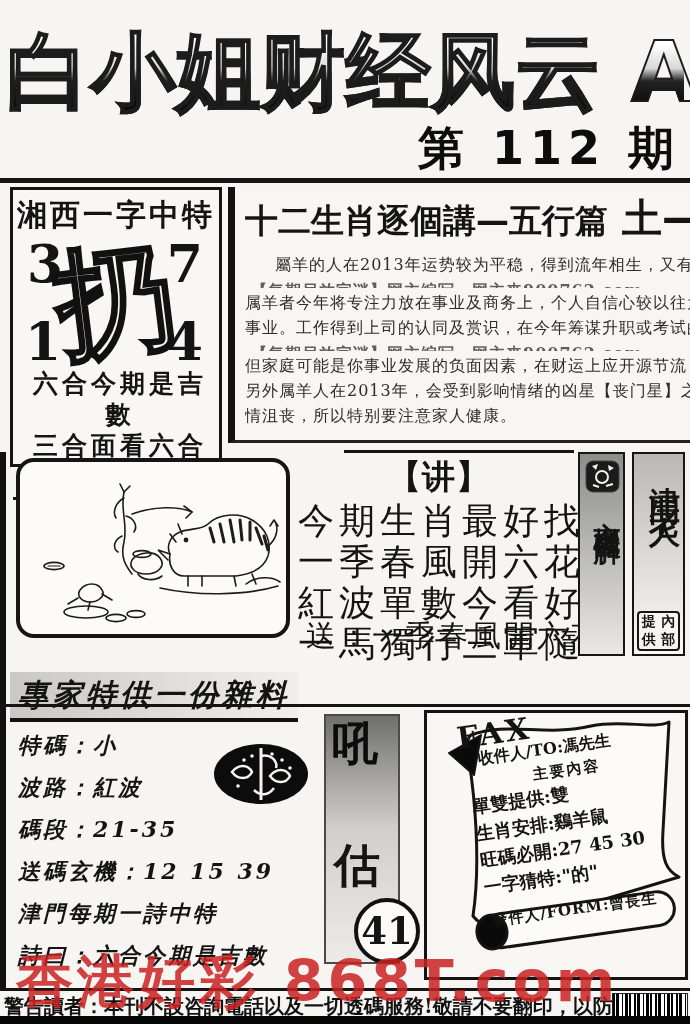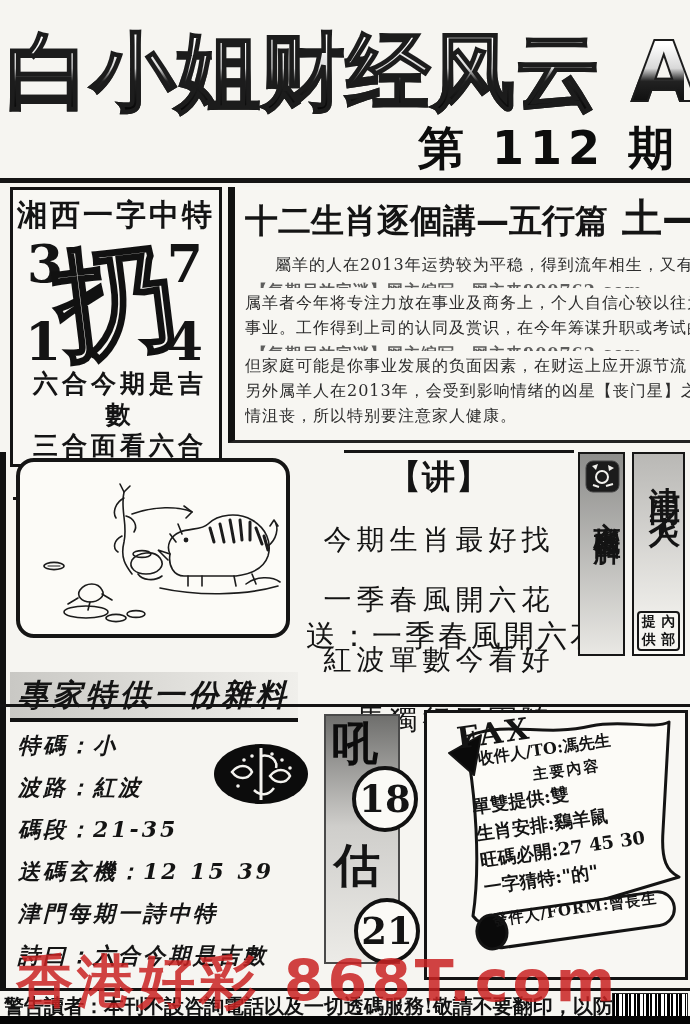--- a/index.html
+++ b/index.html
@@ -62,21 +62,21 @@
 
   
   .left-bar{position:absolute; left:0; top:452px; width:6px; height:536px; background:#111;}
   .tiger-box{
     position:absolute; left:16px; top:458px; width:274px; height:180px;
     border:4px solid #151515; border-radius:18px; background:#fcfbf7; box-sizing:border-box; overflow:hidden;
   }
   .jiang{position:absolute; left:298px; top:450px; width:282px; text-align:center;}
   .jiang-rule{height:3px; background:#161616; margin:0 6px 2px 46px;}
   .jiang-title{font-size:33px; font-weight:bold; letter-spacing:1px;}
-  .jiang-line{font-size:28px; line-height:41px; letter-spacing:5px; white-space:nowrap;margin-top:19px;}
+  .jiang-line{font-size:36px; line-height:41px; letter-spacing:5px; white-space:nowrap;}
   .jiang-gift{
     position:absolute; left:306px; top:616px; width:300px;
     font-size:30px; letter-spacing:3px; white-space:nowrap;
   }
   .strips{position:absolute; left:578px; top:452px; height:204px; display:flex; gap:7px;}
   .strip{box-sizing:border-box; border:2px solid #161616; position:relative;}
   .strip-xuanji{width:47px; background:linear-gradient(180deg,#8d8d8b,#e9e8e4);}
   .strip-laoren{width:53px; background:linear-gradient(180deg,#b9b8b5,#fbfaf6);}
   .v-text{
     writing-mode:vertical-rl; text-orientation:upright;
@@ -301,23 +301,22 @@
     <circle cx="32" cy="18" r="1.8" fill="#f4f3ef"></circle>
       <circle cx="40" cy="14" r="1.8" fill="#f4f3ef"></circle>
     <circle cx="60" cy="12" r="1.8" fill="#f4f3ef"></circle>
       <circle cx="70" cy="18" r="1.8" fill="#f4f3ef"></circle>
     <circle cx="78" cy="26" r="1.8" fill="#f4f3ef"></circle>
       <circle cx="26" cy="44" r="1.8" fill="#f4f3ef"></circle>
   </svg>
 
   <div class="mid-strip">
     <span class="ms-char ms-char-top">吼</span>
-    <div class="ms-circle ms-c1">18</div>
     <span class="ms-char ms-char-bottom">估</span>
-    <div class="ms-circle ms-c2">21</div>
+    <div class="ms-circle ms-c2">41</div>
   </div>
 
   <div class="fax-box">
     <svg class="scroll-art" viewBox="0 0 258 264">
       <g stroke="#141414" stroke-width="3" fill="#fcfbf7" stroke-linejoin="round">
         <path d="M44,22 C80,8 118,24 164,13 C196,6 226,17 242,9 L236,118 C234,148 240,158 252,164 L98,210 C72,218 54,214 46,203 C54,150 48,80 40,36 C40,28 41,24 44,22 Z"></path>
         <g transform="rotate(-8 150 206)">
           <rect x="56" y="190" width="192" height="34" rx="17"></rect>
           <ellipse cx="64" cy="207" rx="15" ry="17" fill="#0a0a0a"></ellipse>
         </g>

